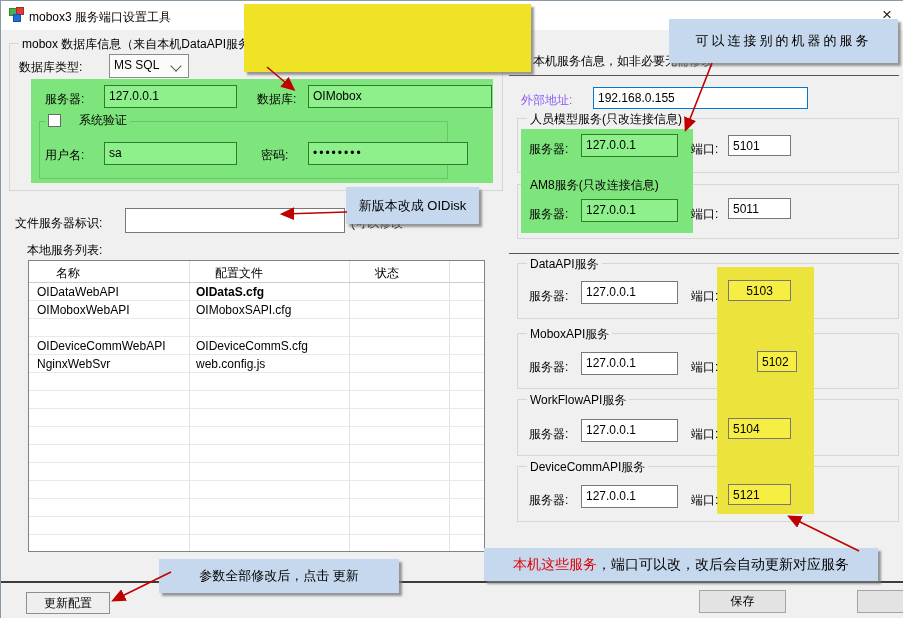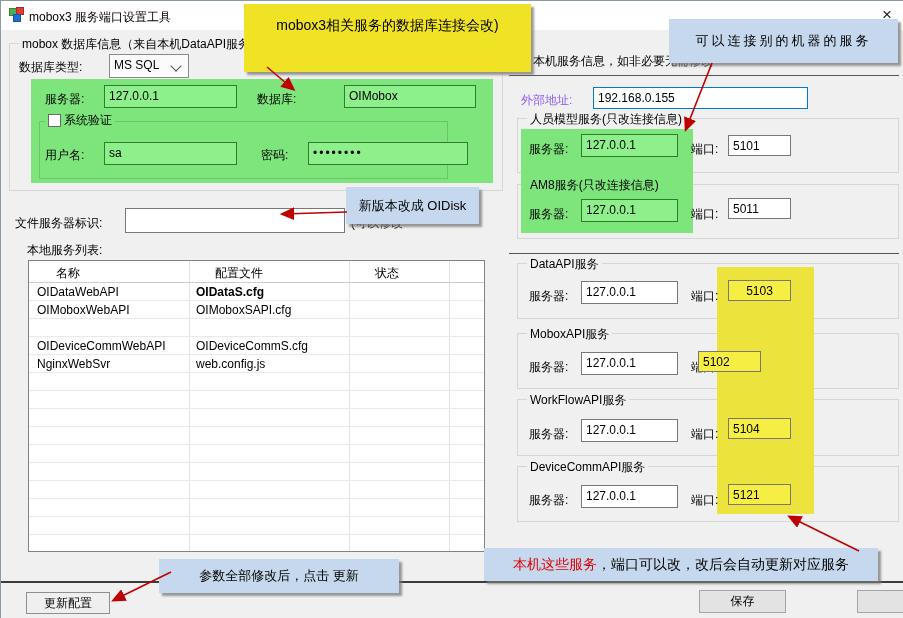--- a/index.html
+++ b/index.html
@@ -24,21 +24,21 @@
   
   .ov-green{position:absolute;background:#7ee47c;z-index:1;}
   .ov-yellow{position:absolute;background:#ece43c;z-index:1;}
   .z2{z-index:2;}
   .inp.green{background:#8df08b;border-color:#2c7d2c;}
   .inp.yellow{background:#f6ee42;}
   
   .dropdown{position:absolute;background:#fbfbfb;border:1px solid #8a8a8a;box-sizing:border-box;padding:3px 4px;cursor:pointer;}
   .chev{position:absolute;right:8px;top:7px;width:7px;height:7px;border-right:1px solid #555;border-bottom:1px solid #555;transform:rotate(45deg);}
   
-  .cb{position:absolute;display:flex;align-items:center;gap:3px;z-index:2;justify-content:flex-end;}
+  .cb{position:absolute;display:flex;align-items:center;gap:18px;z-index:2;justify-content:flex-end;}
   .cb .box{width:13px;height:13px;background:#fff;border:1px solid #6a6a6a;box-sizing:border-box;}
   
   .table{position:absolute;left:27px;top:259px;width:457px;height:292px;background:#fff;border:1px solid #828282;box-sizing:border-box;}
   .thead{position:absolute;left:0;top:0;width:100%;height:22px;border-bottom:1px solid #cccccc;box-sizing:border-box;}
   .th{position:absolute;top:4px;margin-left:19px;}
   .tbody{position:absolute;left:0;top:22px;right:0;bottom:0;background:repeating-linear-gradient(to bottom,transparent 0 17px,#e9e9e9 17px 18px);}
   .vsep{position:absolute;top:0;bottom:0;width:1px;background:#e2e2e2;}
   .trow{position:absolute;left:0;width:100%;height:18px;line-height:18px;}
   .td{position:absolute;top:0;white-space:nowrap;}
   
@@ -74,21 +74,21 @@
     <span class="chev"></span>
   </div>
 
   <div class="ov-green" style="left:30px;top:78px;width:462px;height:104px;"></div>
 
   <div class="gbox z2" style="left:38px;top:120px;width:409px;height:58px;border-color:rgba(0,0,0,.14);"></div>
 
   <span class="lbl z2" style="left:44px;top:90px;position:absolute;z-index:2;">服务器:</span>
   <div class="inp green z2" style="left:103px;top:84px;width:133px;height:23px;">127.0.0.1</div>
   <span class="lbl z2" style="left:256px;top:90px;z-index:2;">数据库:</span>
-  <div class="inp green z2" style="left:307px;top:84px;width:132px;height:23px;margin-left:36px;">OIMobox</div>
+  <div class="inp green z2" style="left:307px;top:84px;width:184px;height:23px;">OIMobox</div>
 
   <div class="cb" style="left:44px;top:111px;background:#7ee47c;padding:0 3px;">
     <span class="box"></span>
     <span>系统验证</span>
   </div>
 
   <span class="lbl z2" style="left:44px;top:146px;z-index:2;">用户名:</span>
   <div class="inp green z2" style="left:103px;top:141px;width:133px;height:23px;">sa</div>
   <span class="lbl z2" style="left:260px;top:146px;z-index:2;">密码:</span>
   <div class="inp green z2" style="left:307px;top:141px;width:160px;height:23px;letter-spacing:2px;">••••••••</div>
@@ -165,21 +165,21 @@
   <div class="inp" style="left:580px;top:280px;width:97px;height:23px;">127.0.0.1</div>
   <span class="lbl z2" style="left:690px;top:287px;z-index:2;">端口:</span>
   <div class="inp yellow z2" style="left:727px;top:279px;width:63px;height:21px;text-align:center;">5103</div>
 
   <div class="gbox" style="left:516px;top:332px;width:382px;height:56px;">
     <span class="gbox-label">MoboxAPI服务</span>
   </div>
   <span class="lbl" style="left:528px;top:358px;">服务器:</span>
   <div class="inp" style="left:580px;top:351px;width:97px;height:23px;">127.0.0.1</div>
   <span class="lbl z2" style="left:690px;top:358px;z-index:2;">端口:</span>
-  <div class="inp yellow z2" style="left:697px;top:350px;width:63px;height:21px;">5102</div>
+  <div class="inp yellow z2" style="left:756px;top:350px;width:40px;height:21px;">5102</div>
 
   <div class="gbox" style="left:516px;top:398px;width:382px;height:57px;">
     <span class="gbox-label">WorkFlowAPI服务</span>
   </div>
   <span class="lbl" style="left:528px;top:425px;">服务器:</span>
   <div class="inp" style="left:580px;top:418px;width:97px;height:23px;">127.0.0.1</div>
   <span class="lbl z2" style="left:690px;top:425px;z-index:2;">端口:</span>
   <div class="inp yellow z2" style="left:727px;top:417px;width:63px;height:21px;">5104</div>
 
   <div class="gbox" style="left:516px;top:465px;width:382px;height:56px;">
@@ -189,21 +189,20 @@
   <div class="inp" style="left:580px;top:484px;width:97px;height:23px;">127.0.0.1</div>
   <span class="lbl z2" style="left:690px;top:491px;z-index:2;">端口:</span>
   <div class="inp yellow z2" style="left:727px;top:483px;width:63px;height:21px;">5121</div>
 
   <div class="footer-line"></div>
   <div class="btn" style="left:25px;top:591px;width:84px;height:22px;line-height:20px;background:#efefef;border-color:#8f8f8f;">更新配置</div>
   <div class="btn" style="left:698px;top:589px;width:87px;height:23px;line-height:21px;">保存</div>
   <div class="btn" style="left:856px;top:589px;width:75px;height:23px;line-height:21px;padding-left:40px;">关闭</div>
 
   <div class="callout co-yellow" style="left:243px;top:3px;width:287px;height:68px;font-size:14px;text-align:center;padding-top:9px;box-sizing:border-box;line-height:25px;">
-    <div>mobox3相关服务的数据库连接会改)</div>
   </div>
 
   <div class="callout co-blue" style="left:345px;top:186px;width:133px;height:37px;font-size:13px;text-align:center;line-height:37px;">新版本改成 OIDisk</div>
 
   <div class="callout co-blue" style="left:668px;top:18px;width:229px;height:44px;font-size:13px;text-align:center;line-height:44px;letter-spacing:3px;">可以连接别的机器的服务</div>
 
   <div class="callout co-blue" style="left:158px;top:558px;width:240px;height:34px;font-size:13px;text-align:center;line-height:34px;">参数全部修改后，点击 更新</div>
 
   <div class="callout co-blue" style="left:483px;top:547px;width:394px;height:33px;font-size:14px;text-align:center;line-height:33px;">
     <span class="red-text">本机这些服务</span><span>，端口可以改，改后会自动更新对应服务</span>

